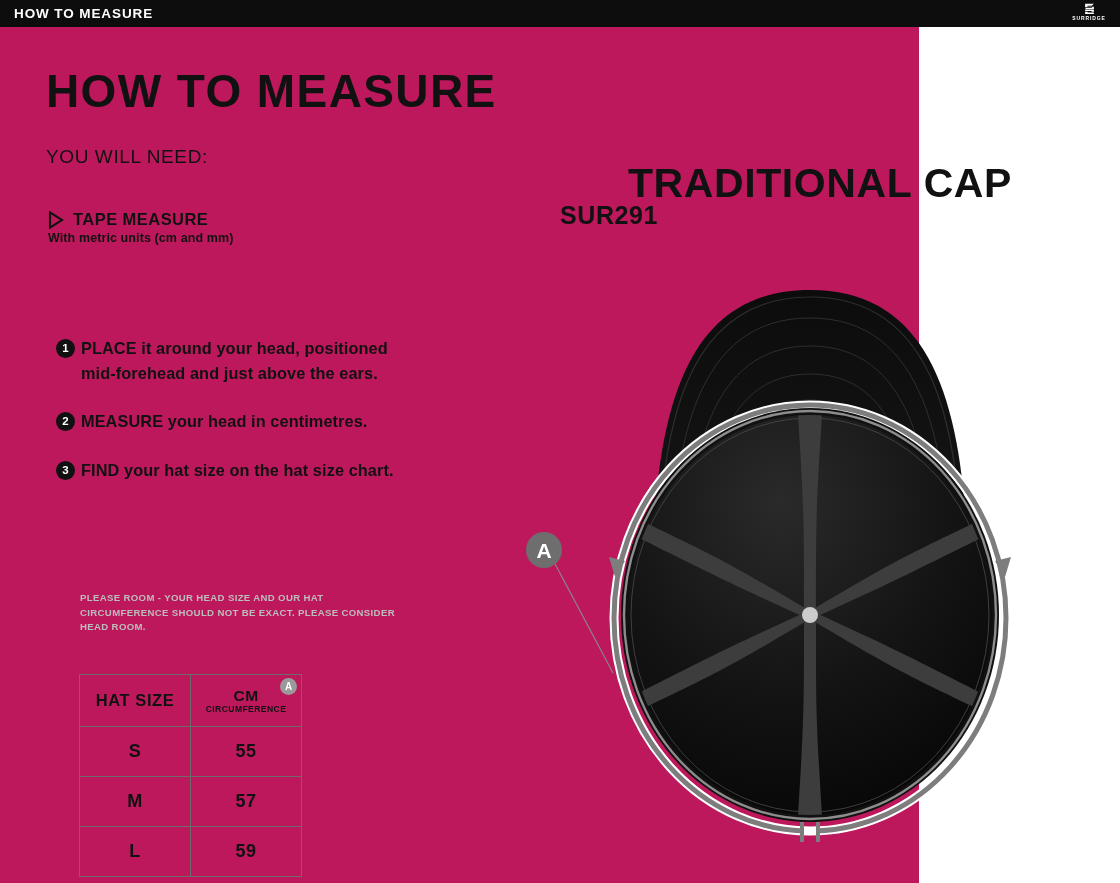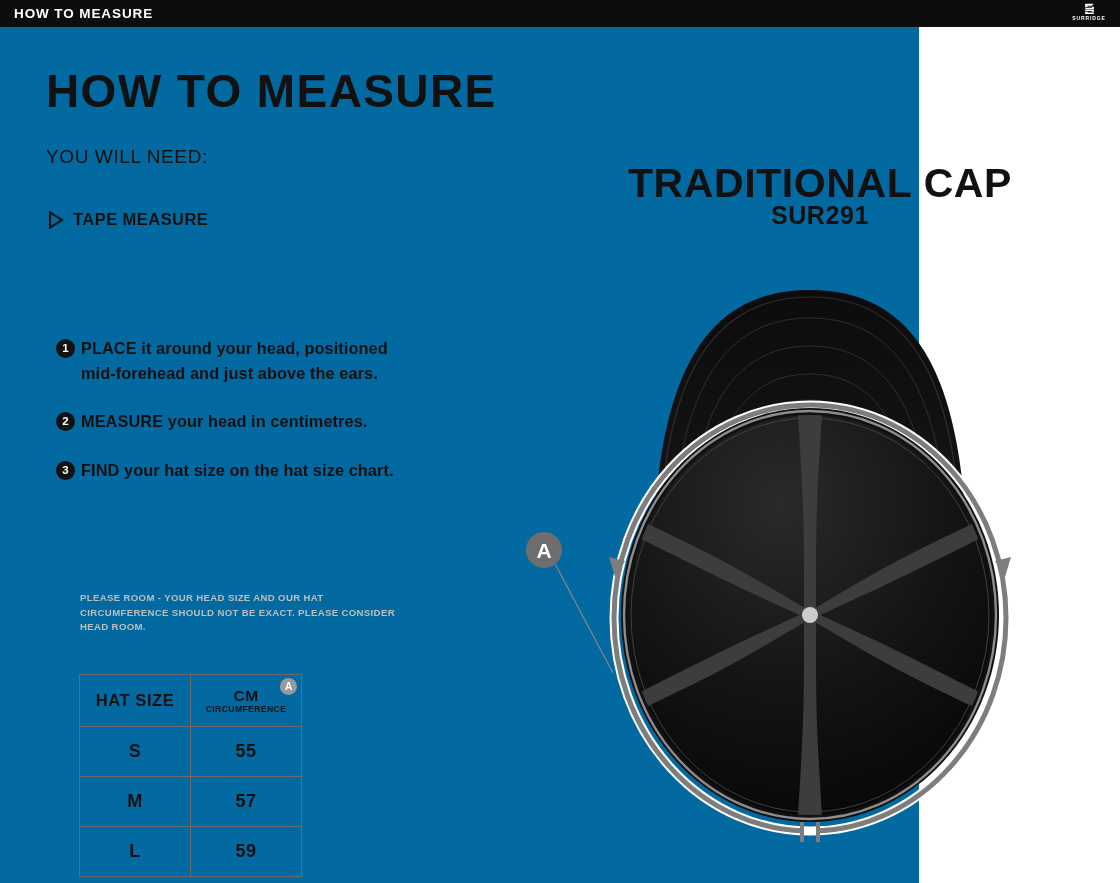--- a/index.html
+++ b/index.html
@@ -5,21 +5,21 @@
   * { box-sizing: border-box; margin: 0; padding: 0; }
   html, body {
     width: 1120px; height: 883px;
     background: #ffffff;
     font-family: "Liberation Sans", sans-serif;
     overflow: hidden;
   }
   #page {
     position: relative;
     width: 919px; height: 883px;
-    background: #0369a1;
+    background: #be185d;
   }
 
   
   .topbar {
     position: absolute; left: 0; top: 0;
     width: 1120px; height: 27px;
     background: #0d0d0d;
   }
   .topbar-title {
     position: absolute; left: 14px; top: 6px;
@@ -193,21 +193,21 @@
     font-size: 41px;
     font-weight: bold;
     letter-spacing: 0.6px;
     color: #111111;
     white-space: nowrap;
     margin-top: 12px;
   }
   .product-code {
     position: absolute; left: 560px; top: 201px;
     width: 520px;
-    text-align: center;
+    text-align: left;
     font-size: 25px;
     font-weight: bold;
     letter-spacing: 0.6px;
     color: #111111;
   }
 
   .cap-figure {
     position: absolute; left: 505px; top: 270px;
     width: 540px; height: 613px;
   }
@@ -239,20 +239,21 @@
   <h1 class="page-title">HOW TO MEASURE</h1>
   <h2 class="need-title">YOU WILL NEED:</h2>
 
   <div class="tool-row">
     <div class="tool-head">
       <svg class="tri-icon" viewBox="0 0 16 18">
         <path d="M2 1.4 L14.2 9 L2 16.6 Z" fill="none" stroke="#111111" stroke-width="2.1" stroke-linejoin="miter"></path>
       </svg>
       <span class="tool-label">TAPE MEASURE</span>
     </div>
+    <div class="tool-sub">With metric units (cm and mm)</div>
   </div>
 
   <div class="steps">
     <div class="step">
       <div class="step-badge">1</div>
       <div class="step-text">PLACE it around your head, positioned mid-forehead and just above the ears.</div>
     </div>
     <div class="step">
       <div class="step-badge">2</div>
       <div class="step-text">MEASURE your head in centimetres.</div>

